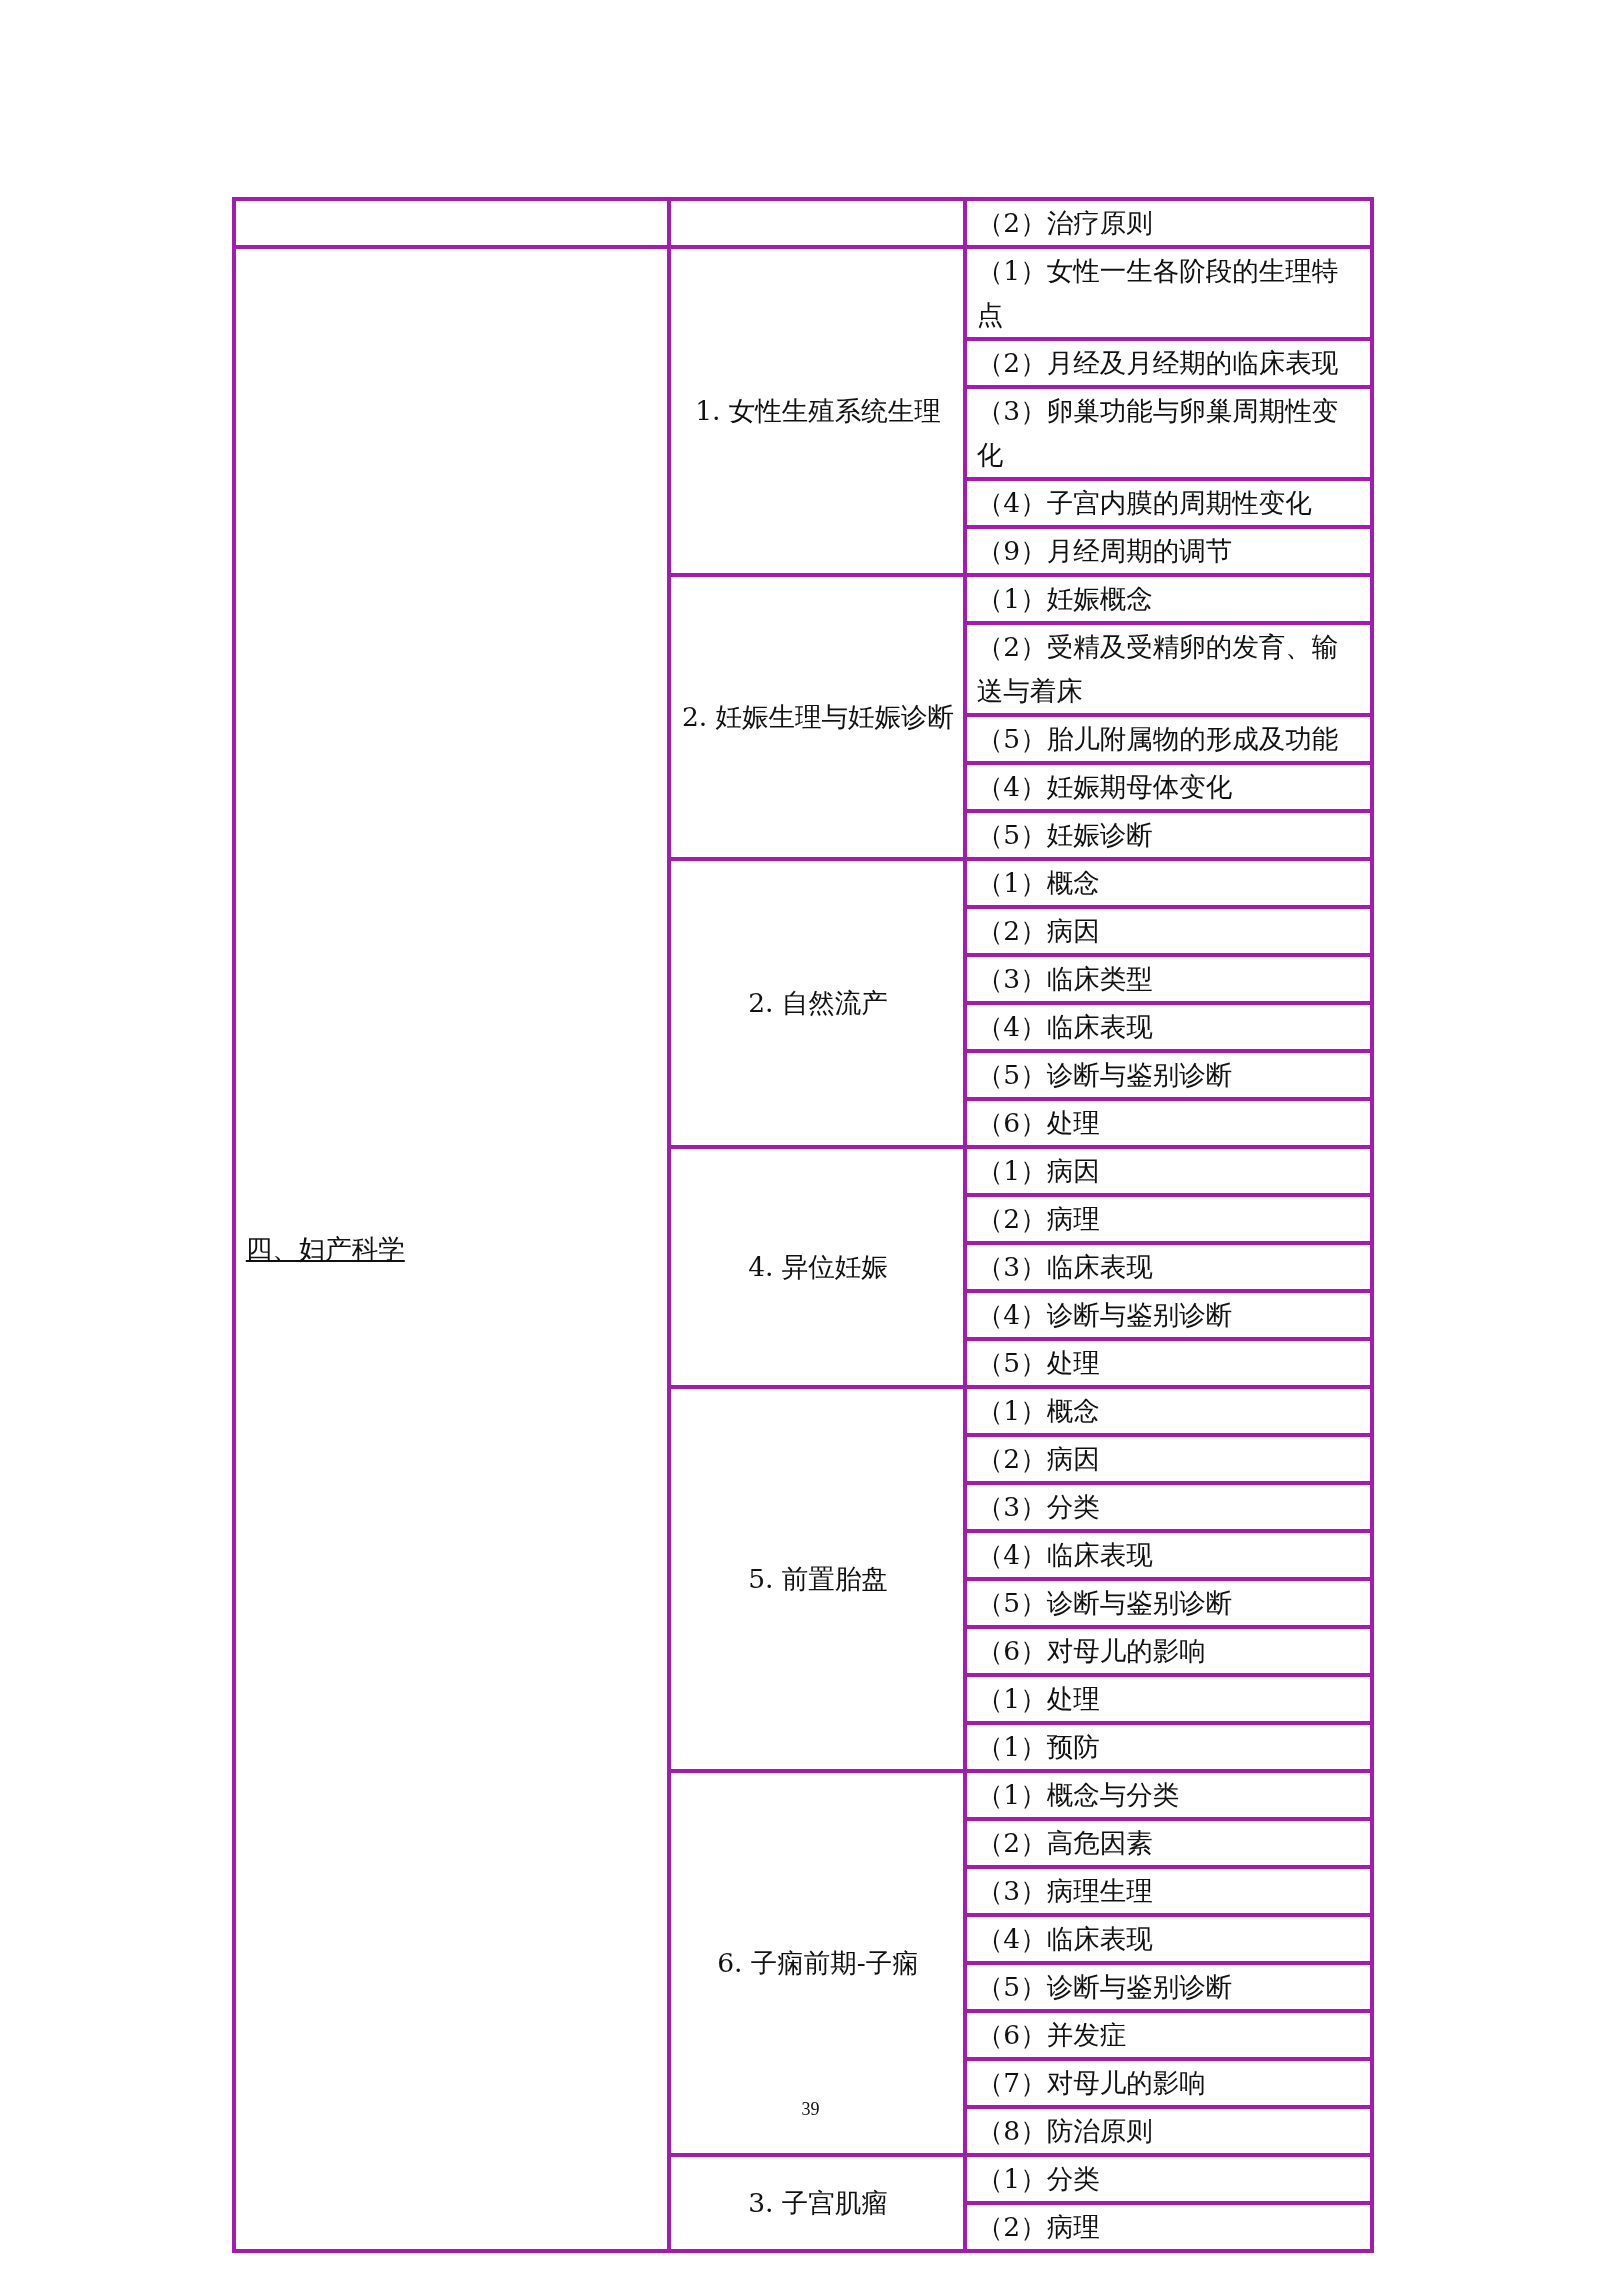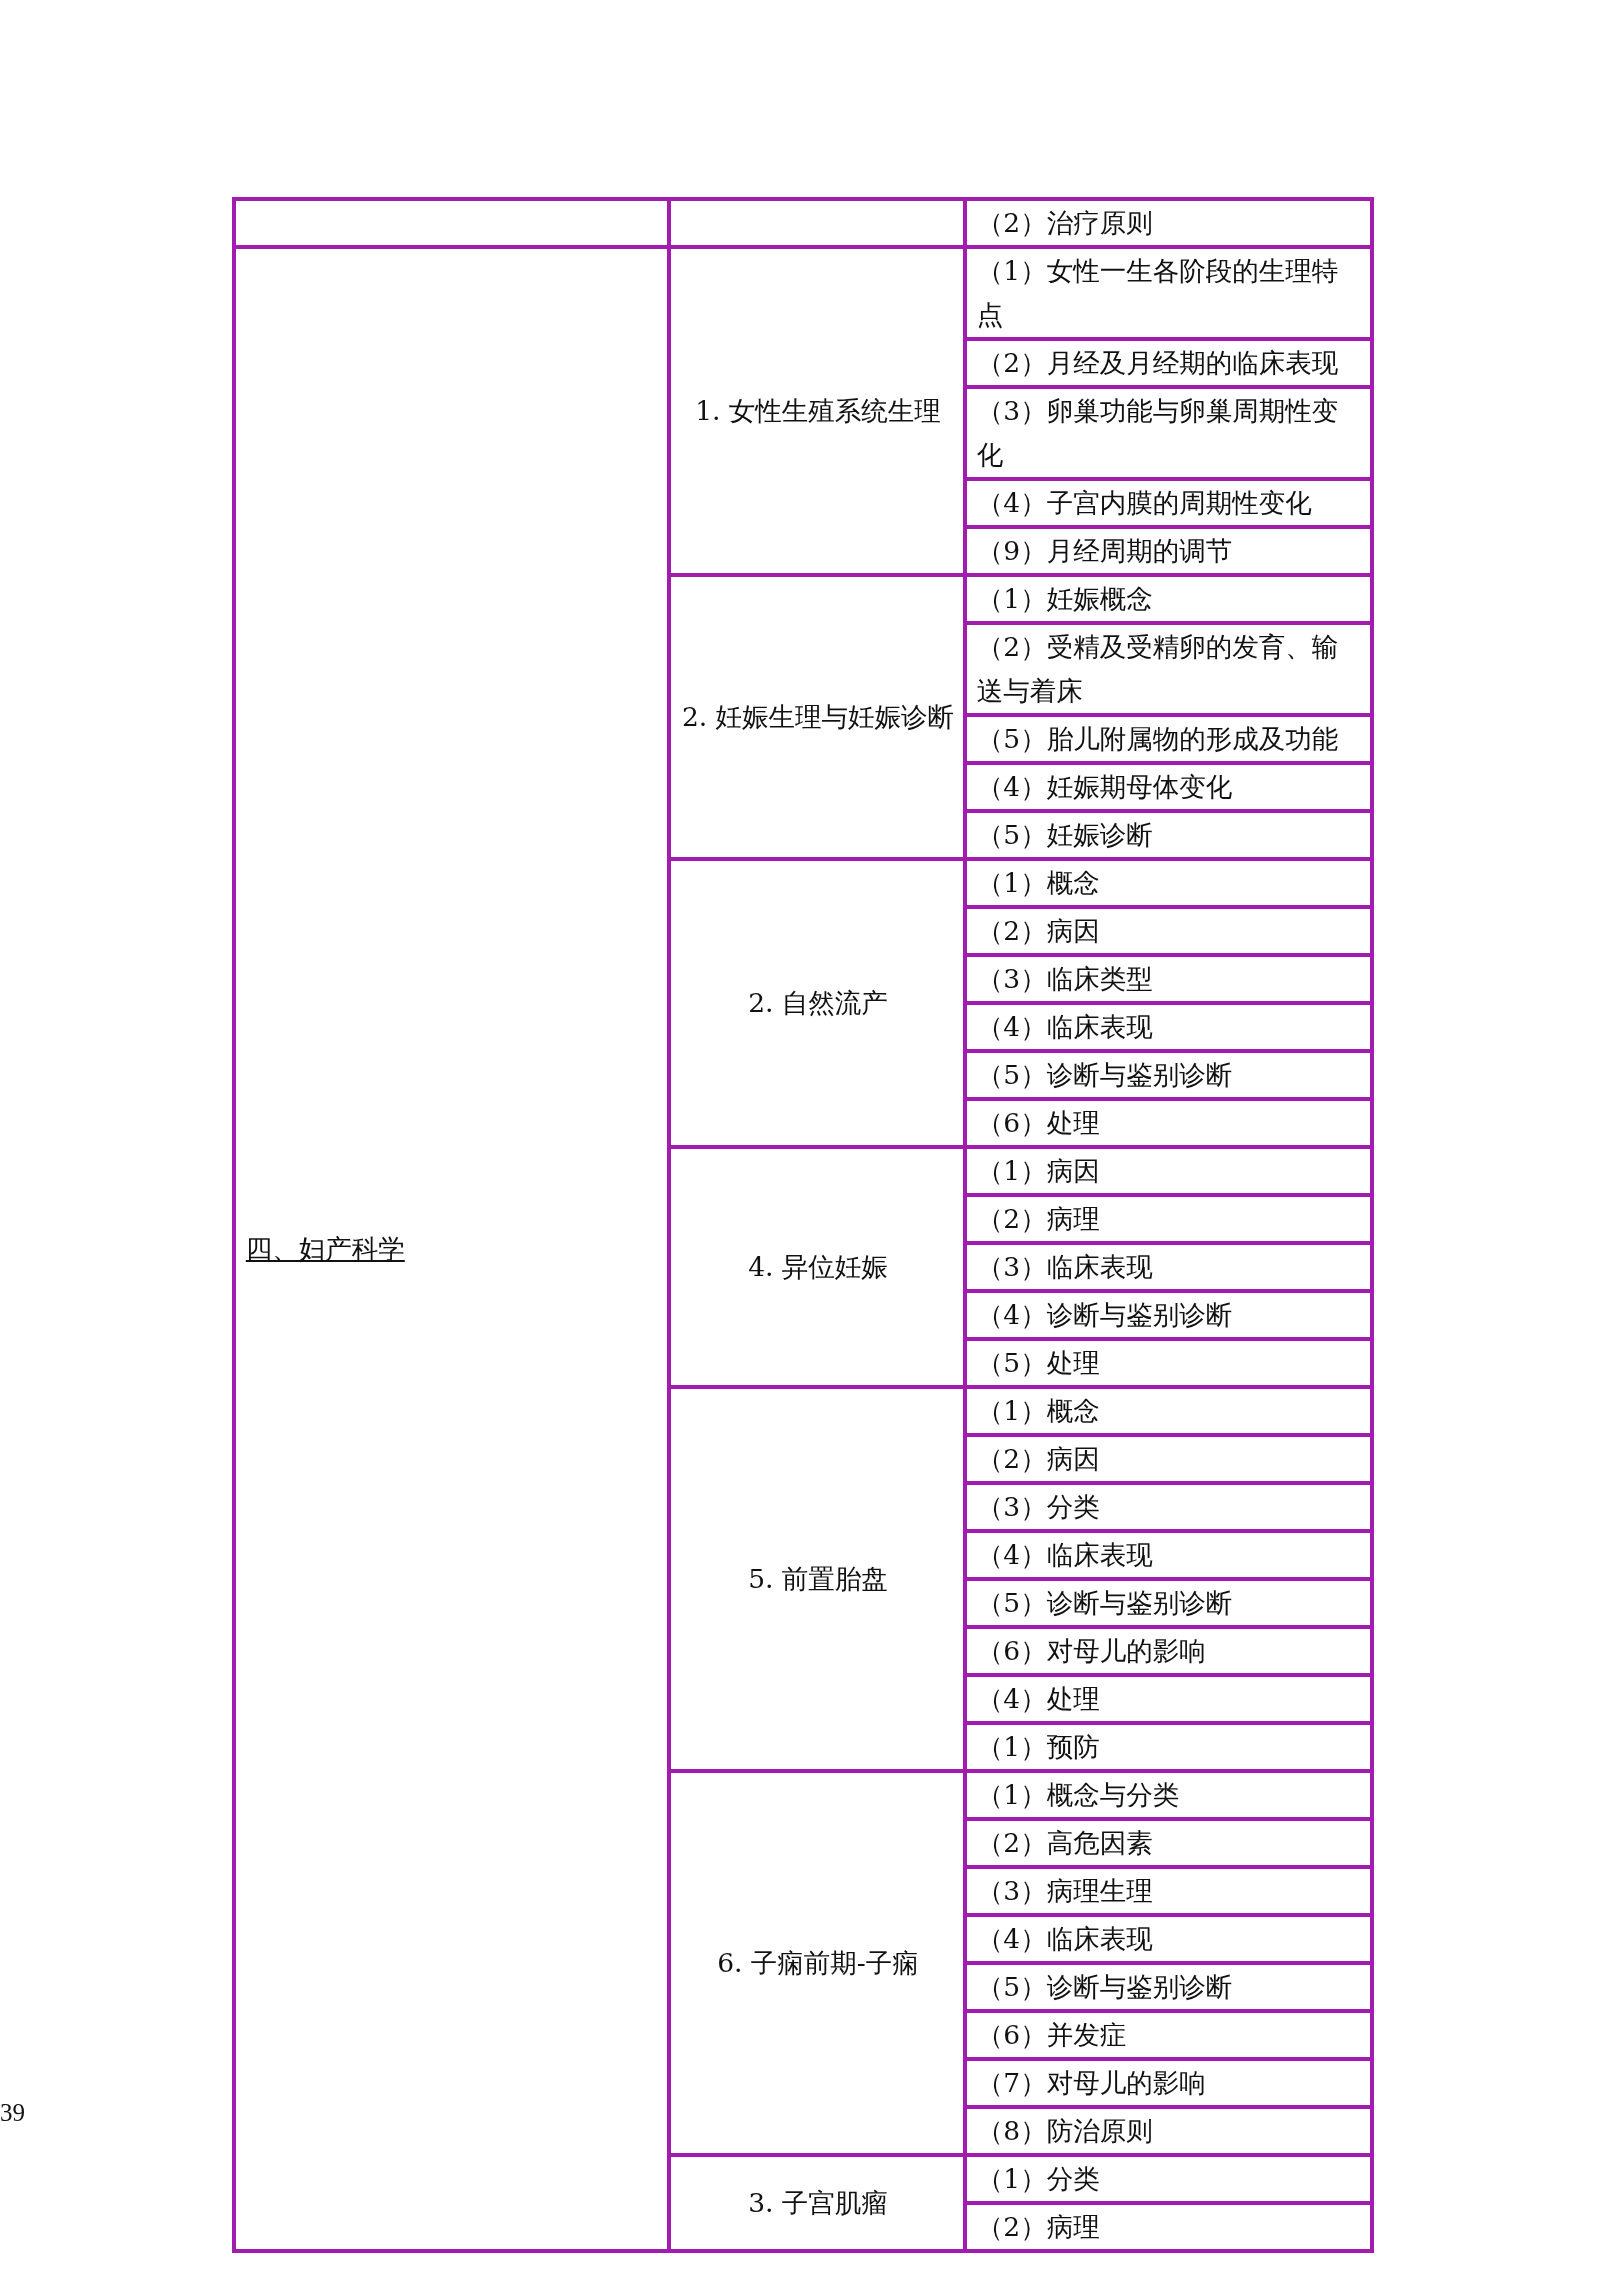--- a/index.html
+++ b/index.html
@@ -20,21 +20,21 @@
     word-break: break-all;
   }
   col.c1 { width: 435px; }
   col.c2 { width: 296px; }
   col.c3 { width: 407px; }
   td.topic { padding-left: 13.7px; text-decoration: underline; }
   td.sub { padding-left: 13.7px; text-align: center; }
   td.point { padding-left: 13.7px; }
   .pagenum {
     position: absolute; top: 2099px; left: 0; width: 1621px;
-    text-align: left; font-size: 25px;
+    text-align: center; font-size: 18px;
     font-family: "Liberation Serif", "DejaVu Serif", serif;
   }
 </style>
 </head>
 <body>
 
 <div class="page">
   <table class="syllabus">
     <colgroup>
       <col class="c1">
@@ -134,21 +134,21 @@
       <tr>
           <td class="point">（4）临床表现</td>
         </tr>
       <tr>
           <td class="point">（5）诊断与鉴别诊断</td>
         </tr>
       <tr>
           <td class="point">（6）对母儿的影响</td>
         </tr>
       <tr>
-          <td class="point">（4）处理</td>
+          <td class="point">（1）处理</td>
         </tr>
       <tr>
           <td class="point">（1）预防</td>
         </tr>
 
       <tr>
         <td class="sub" rowspan="8">6. 子痫前期-子痫</td>
         <td class="point">（1）概念与分类</td>
       </tr>
       <tr>

